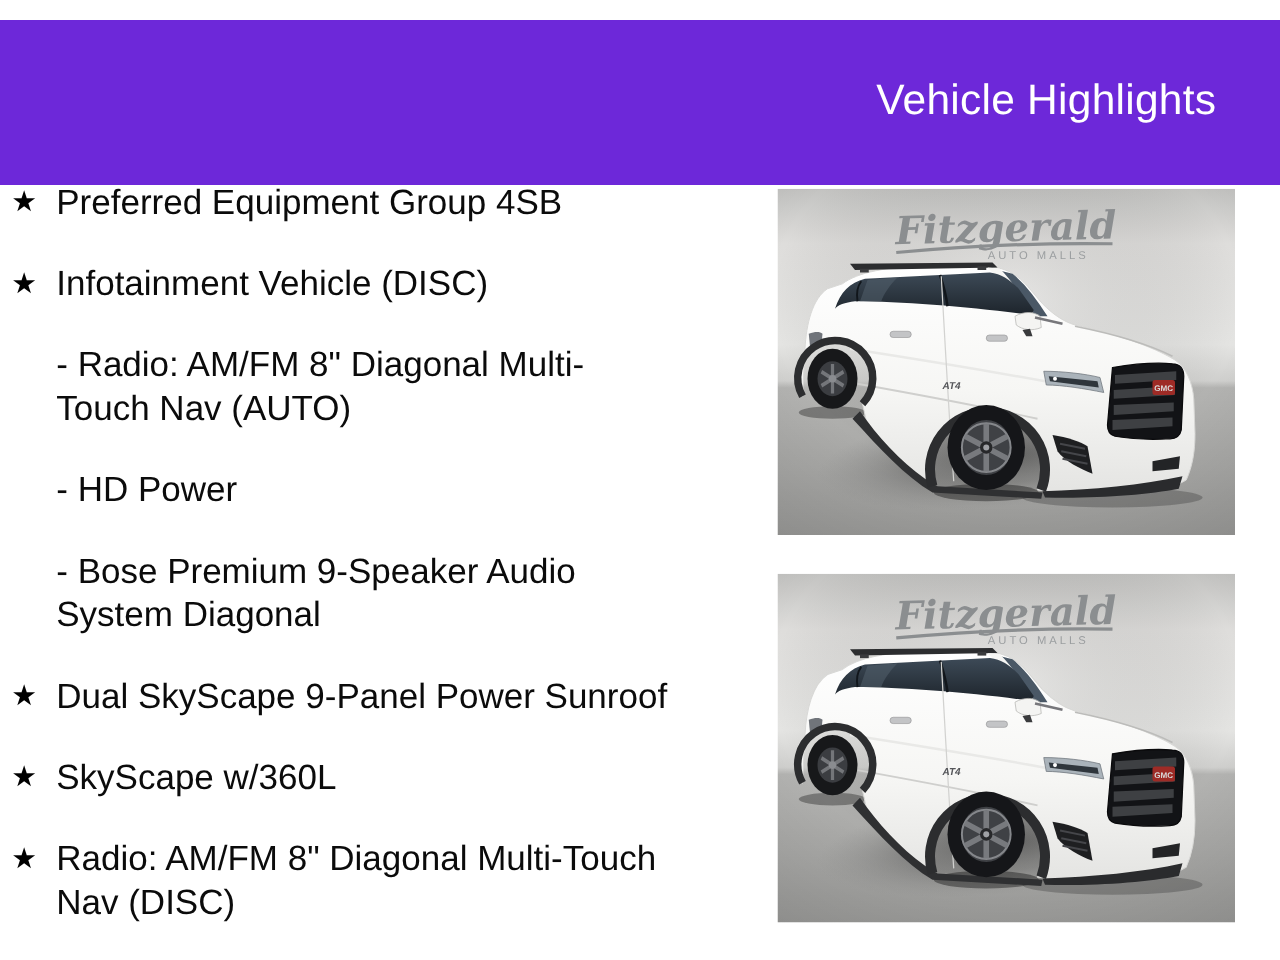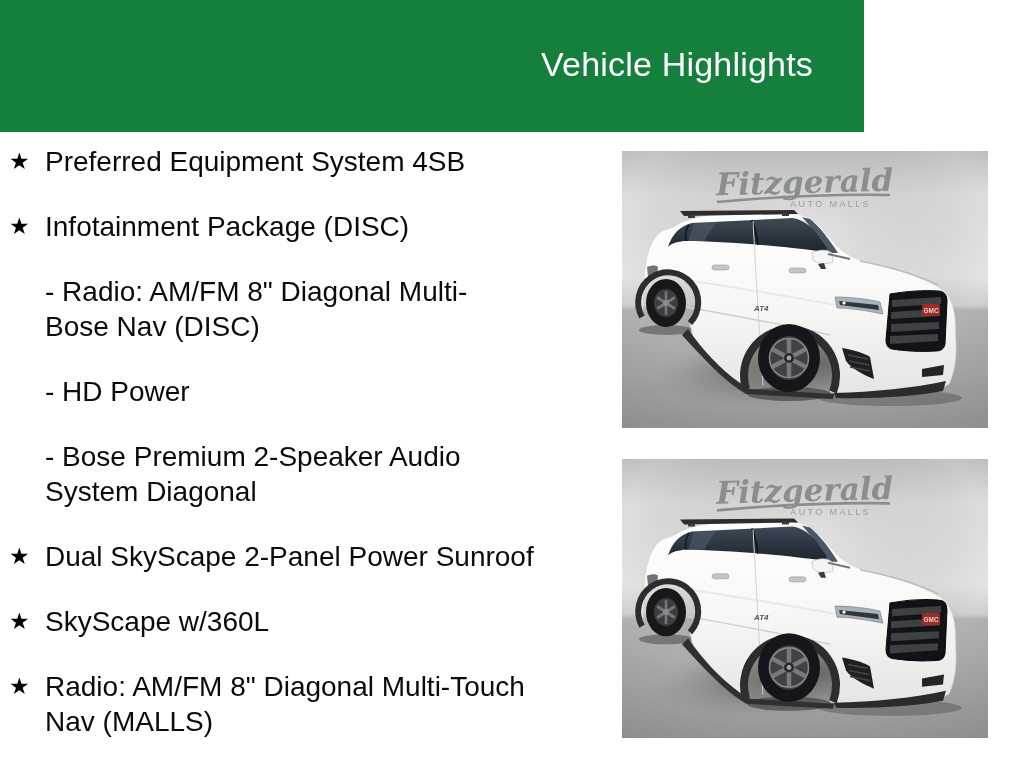--- a/index.html
+++ b/index.html
@@ -1,22 +1,22 @@
 <!DOCTYPE html>
 <html><head>
 <meta charset="utf-8">
 <style>
   html,body{margin:0;padding:0;}
   body{
     width:1024px;height:768px;position:relative;overflow:hidden;
     background:#ffffff;font-family:"Liberation Sans",sans-serif;
   }
   .header{
-    position:absolute;top:0;left:0;width:864px;height:132px;
-    background:#15803d;
+    position:absolute;top:16px;left:0;width:1024px;height:132px;
+    background:#6d28d9;
   }
   .page-title{
     position:absolute;top:47px;right:51px;
     color:#ffffff;font-size:34px;line-height:34px;font-weight:400;
     letter-spacing:0.2px;white-space:nowrap;
   }
   .highlights-list{
     position:absolute;top:144px;left:45px;width:590px;
     list-style:none;margin:0;padding:0;
   }
@@ -36,49 +36,49 @@
 </head>
 <body>
 
 <div class="header">
   <div class="page-title">Vehicle Highlights</div>
 </div>
 
 <ul class="highlights-list">
     <li>
       <span class="star-bullet">★</span>
-      <div>Preferred Equipment System 4SB</div>
-    </li>
-    <li>
-      <span class="star-bullet">★</span>
-      <div>Infotainment Package (DISC)</div>
+      <div>Preferred Equipment Group 4SB</div>
+    </li>
+    <li>
+      <span class="star-bullet">★</span>
+      <div>Infotainment Vehicle (DISC)</div>
     </li>
     <li>
       <div>- Radio: AM/FM 8" Diagonal Multi-</div>
-      <div>Bose Nav (DISC)</div>
+      <div>Touch Nav (AUTO)</div>
     </li>
     <li>
       <div>- HD Power</div>
     </li>
     <li>
-      <div>- Bose Premium 2-Speaker Audio</div>
+      <div>- Bose Premium 9-Speaker Audio</div>
       <div>System Diagonal</div>
     </li>
     <li>
       <span class="star-bullet">★</span>
-      <div>Dual SkyScape 2-Panel Power Sunroof</div>
+      <div>Dual SkyScape 9-Panel Power Sunroof</div>
     </li>
     <li>
       <span class="star-bullet">★</span>
       <div>SkyScape w/360L</div>
     </li>
     <li>
       <span class="star-bullet">★</span>
       <div>Radio: AM/FM 8" Diagonal Multi-Touch</div>
-      <div>Nav (MALLS)</div>
+      <div>Nav (DISC)</div>
     </li>
   </ul>
 
 <svg class="vehicle-photo" id="vehicle-photo-1" viewBox="0 0 366 277" preserveAspectRatio="none" xmlns="http://www.w3.org/2000/svg">
   <defs>
     <linearGradient id="g-wall" x1="0" y1="0" x2="0" y2="1">
       <stop offset="0" stop-color="#c3c3c1"></stop>
       <stop offset="0.16" stop-color="#dedddb"></stop>
       <stop offset="0.45" stop-color="#e4e4e2"></stop>
       <stop offset="0.555" stop-color="#cfcfcd"></stop>

